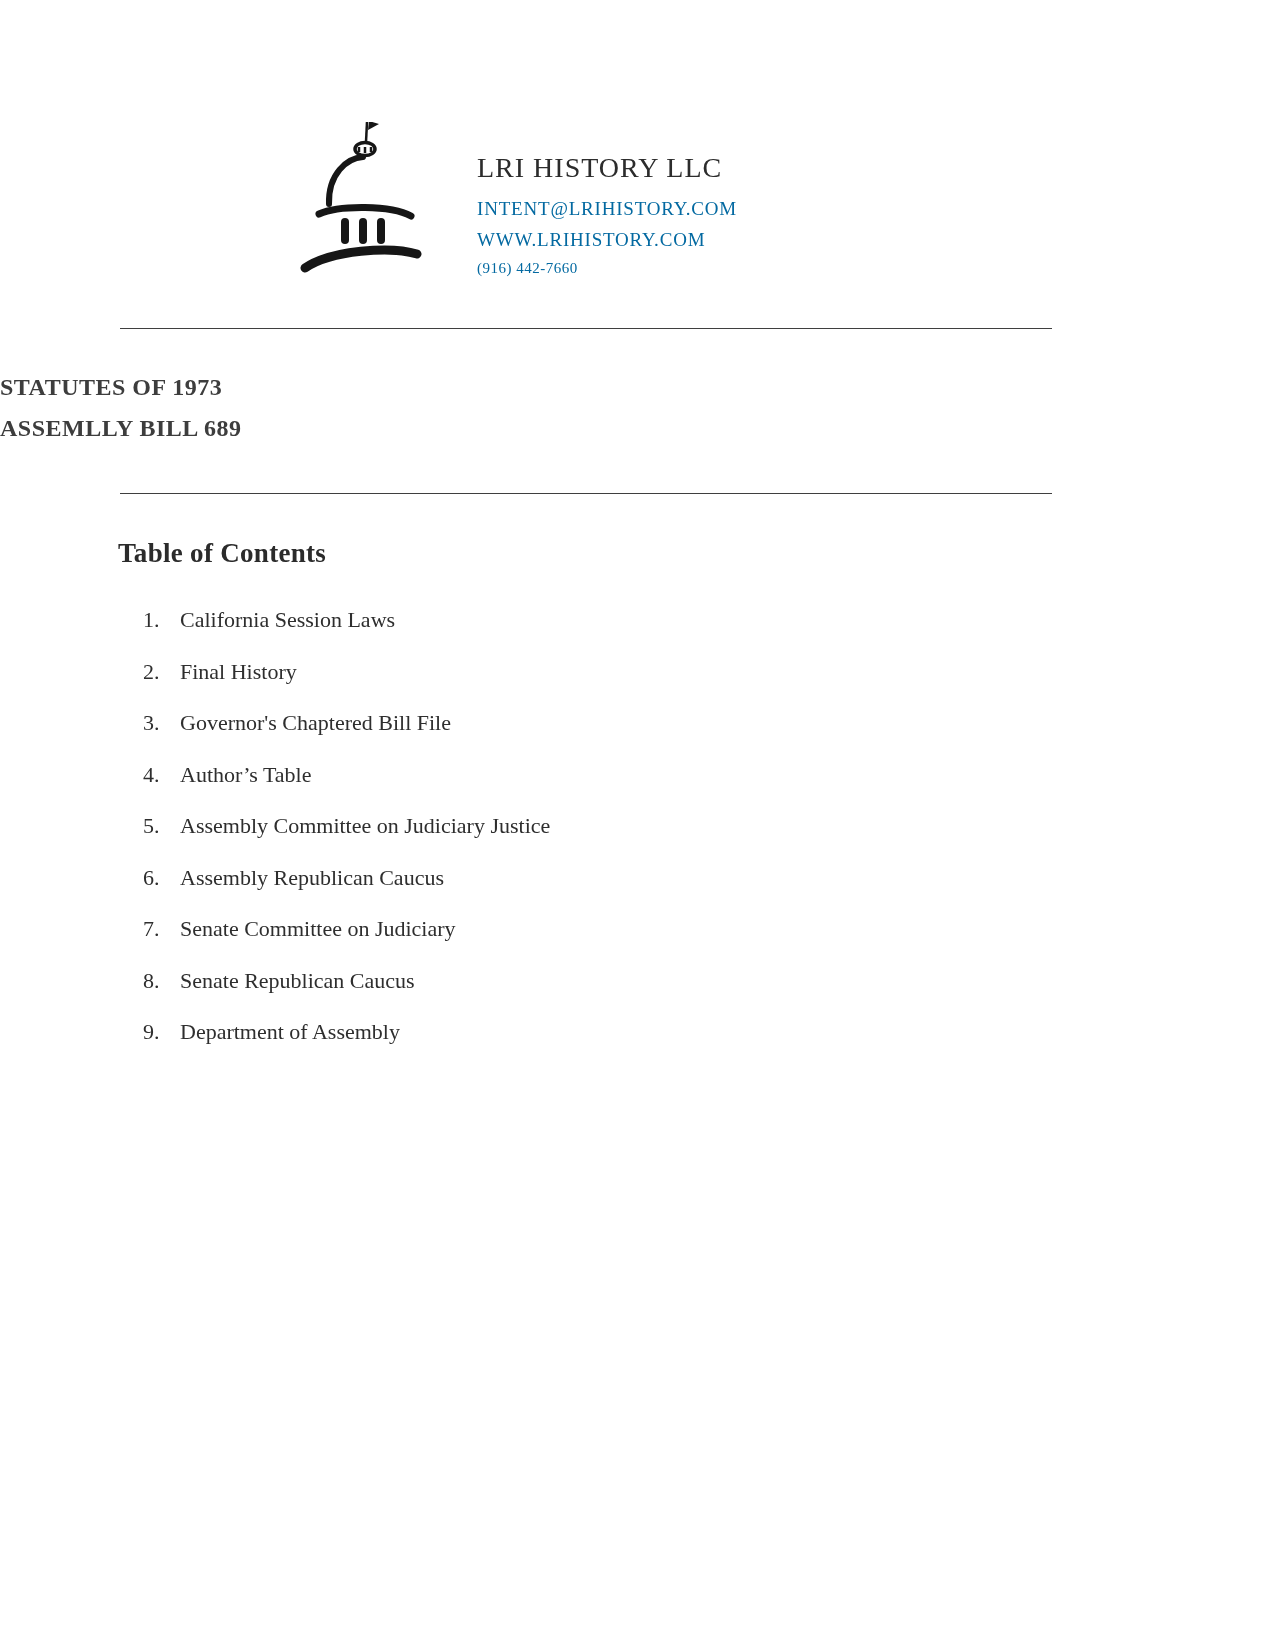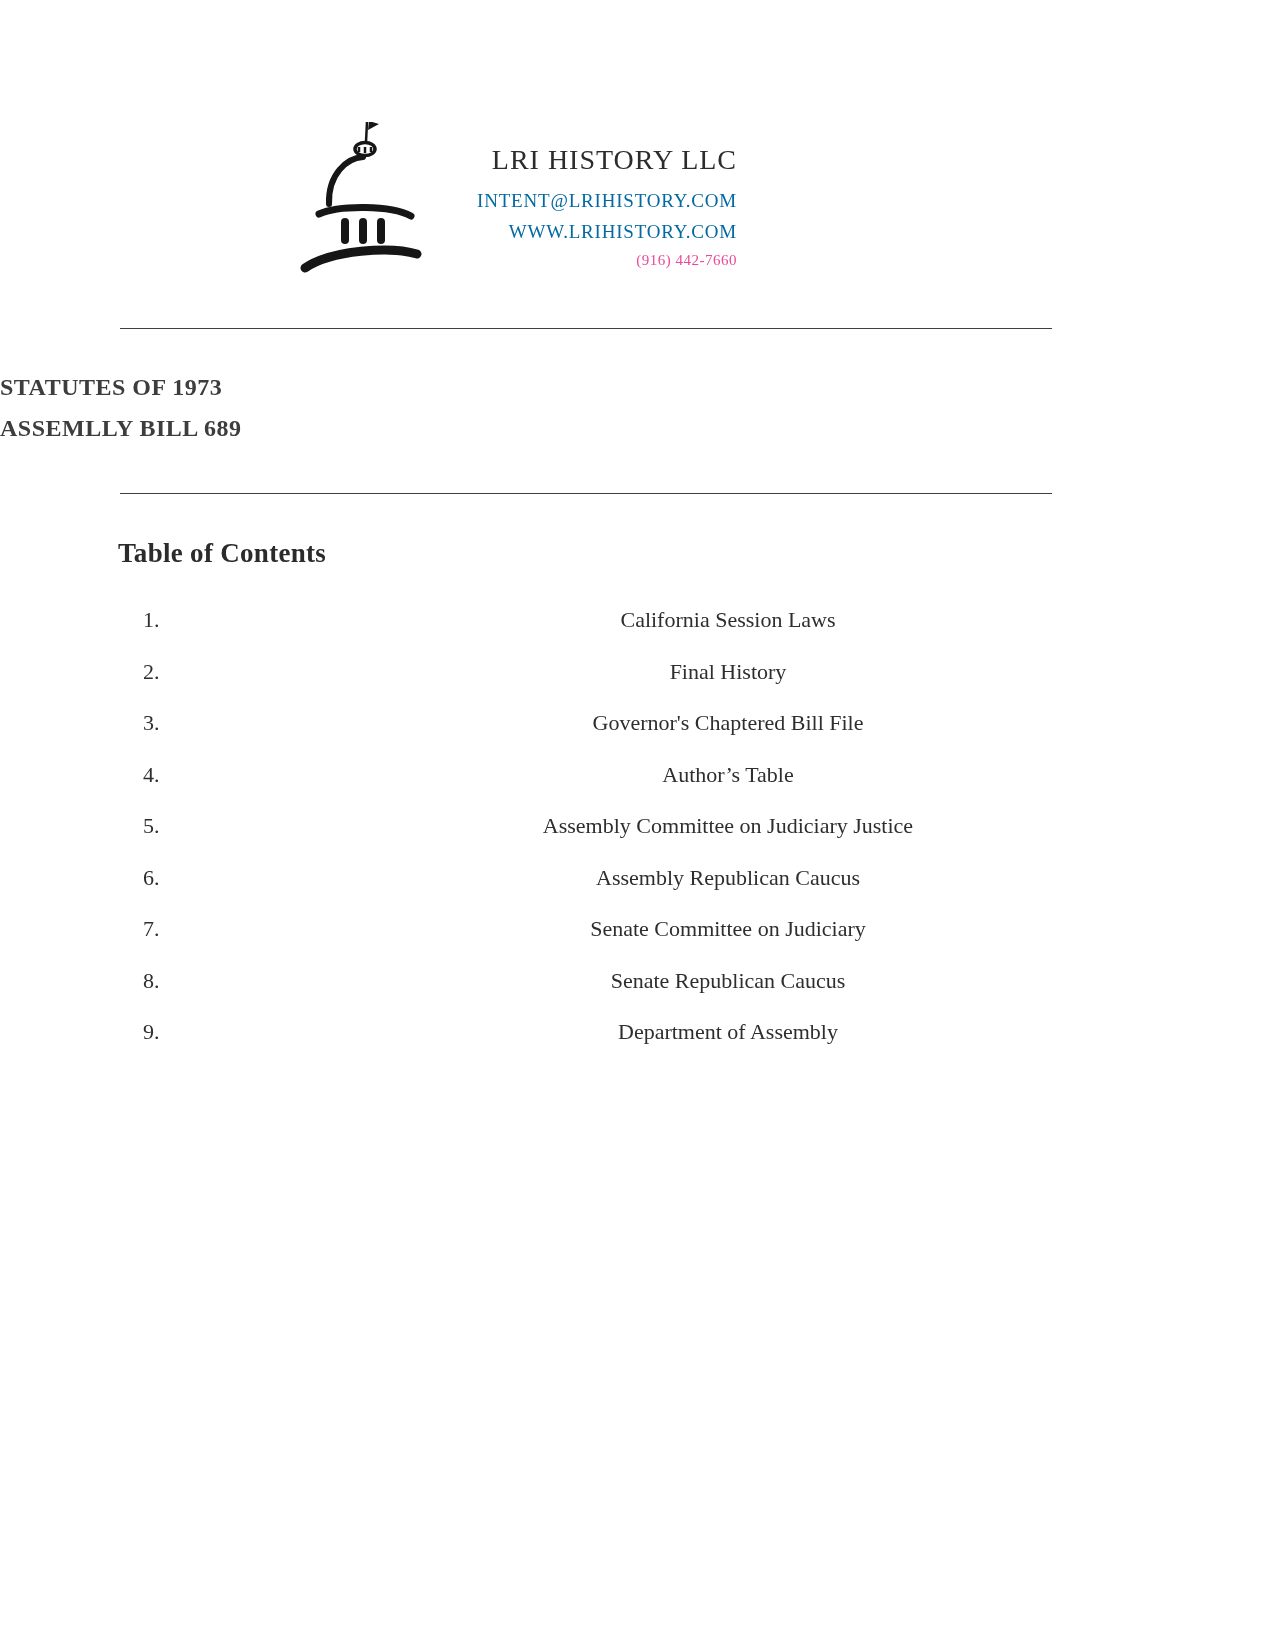--- a/index.html
+++ b/index.html
@@ -25,41 +25,41 @@
     padding-top: 122px;
     padding-left: 295px;
   }
   .logo {
     width: 140px;
     height: 160px;
     flex: 0 0 auto;
   }
   .contact-block {
     margin-left: 42px;
-    margin-top: 22px;
-    text-align: right;
+    margin-top: 30px;
+    text-align: left;
   }
   .company-name {
     font-size: 28px;
     letter-spacing: 1px;
     color: #2c2c2c;
     margin-bottom: 14px;
     white-space: nowrap;
   }
   .contact-line {
     font-size: 19px;
     letter-spacing: 0.8px;
     color: #0369a1;
     margin-bottom: 9px;
     white-space: nowrap;
   }
   .contact-phone {
     font-size: 15px;
     letter-spacing: 0.5px;
-    color: #ec4899;
+    color: #0369a1;
     white-space: nowrap;
   }
 
   
   .rule {
     border: none;
     border-top: 1.5px solid #3f3f3f;
     margin: 0;
     margin-left: 120px;
     width: 932px;
@@ -101,21 +101,20 @@
     font-size: 22px;
     color: #2e2e2e;
     margin-bottom: 25.5px;
   }
   .toc-num {
     width: 37px;
     flex: 0 0 auto;
   }
   .toc-label {
     flex: 1 1 auto;
-    text-align: center;
   }
 </style>
 </head>
 <body>
 
 <div class="page">
 
   <div class="letterhead">
     <div class="logo">
       <svg viewBox="0 0 140 160" width="140" height="160" aria-hidden="true">

